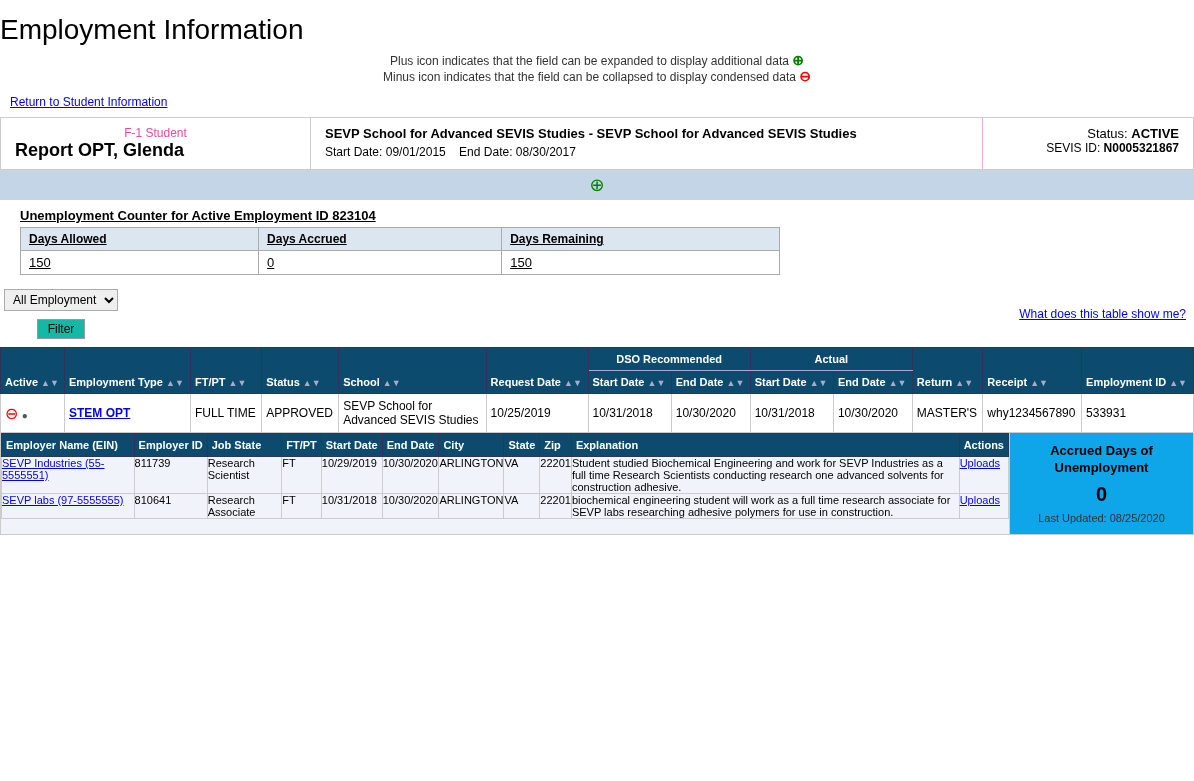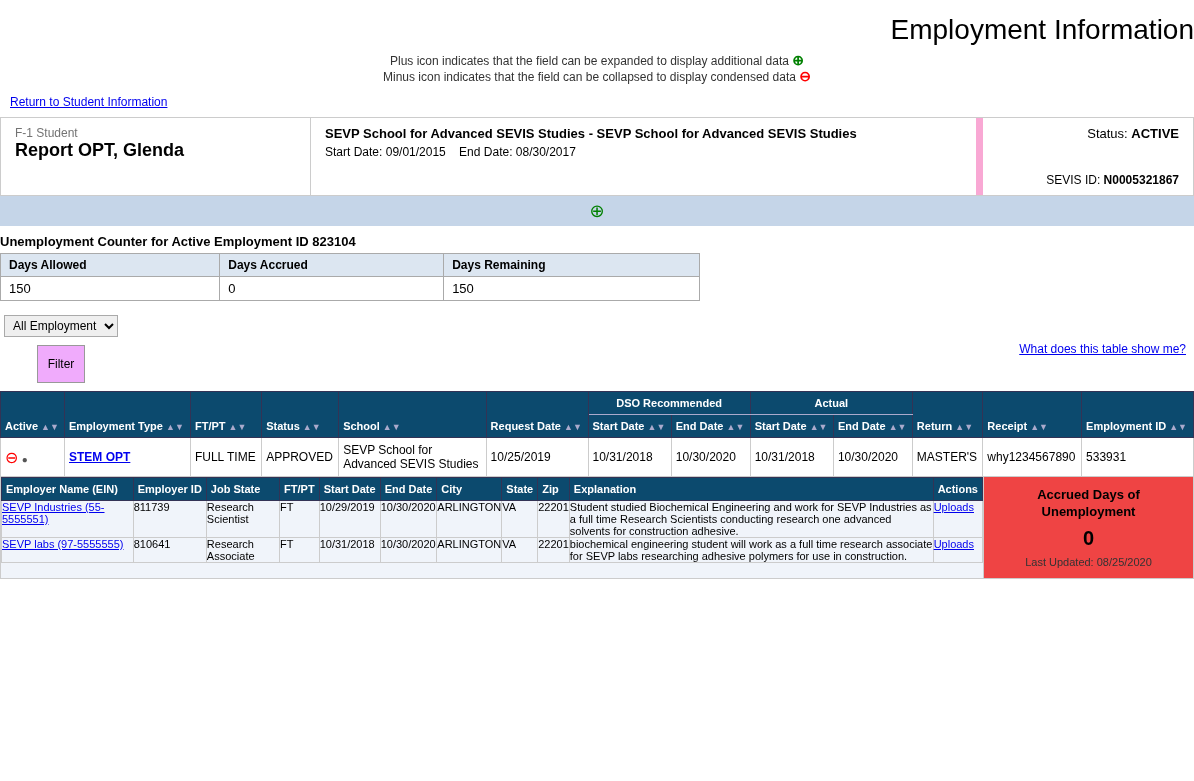--- a/index.html
+++ b/index.html
@@ -1,51 +1,51 @@
 <!DOCTYPE html>
 <html><head>
   <meta charset="utf-8">
   <style>
     * { box-sizing: border-box; margin: 0; padding: 0; }
     body { font-family: Arial, sans-serif; font-size: 13px; background: #fff; color: #000; width: 1194px; min-height: 781px; overflow-x: hidden; }
 
-    .page-title { text-align: right; font-size: 28px; font-weight: normal; padding: 14px 0 6px; color: #000; }
+    .page-title { text-align: left; font-size: 28px; font-weight: normal; padding: 14px 0 6px; color: #000; }
     .subtitle-block { text-align: center; font-size: 12px; color: #333; margin-bottom: 6px; }
     .subtitle-block .icon-plus { color: green; font-weight: bold; font-size: 14px; }
     .subtitle-block .icon-minus { color: red; font-weight: bold; font-size: 14px; }
 
     .return-link { padding: 4px 10px 8px; }
     .return-link a { color: #00e; font-size: 12px; text-decoration: underline; cursor: pointer; }
 
     .student-info-bar { display: flex; border: 1px solid #ccc; margin: 0 0 0 0; }
     .student-info-left { padding: 8px 14px; flex: 0 0 310px; border-right: 1px solid #ccc; }
-    .student-info-left .type { font-size: 12px; color: #737373; }
+    .student-info-left .type { font-size: 12px; color: #ec4899; text-align: center; }
     .student-info-left .name { font-size: 18px; font-weight: bold; }
-    .student-info-mid { padding: 8px 14px; flex: 1; border-right: 7px solid #f9a8d4; }
+    .student-info-mid { padding: 8px 14px; flex: 1; border-right: 1px solid #f9a8d4; }
     .student-info-mid .school-name { font-weight: bold; font-size: 13px; }
     .student-info-mid .dates { font-size: 12px; margin-top: 4px; }
     .student-info-right { padding: 8px 14px; flex: 0 0 210px; text-align: right; }
     .student-info-right .status-label { font-size: 13px; }
     .student-info-right .status-val { font-weight: bold; }
-    .student-info-right .sevis-label { font-size: 12px; margin-top: 32px; }
+    .student-info-right .sevis-label { font-size: 12px; }
     .student-info-right .sevis-val { font-weight: bold; }
 
     .expand-row { background: #c5d5e8; text-align: center; padding: 4px; }
     .expand-row .plus-btn { color: green; font-size: 18px; cursor: pointer; }
 
-    .unemployment-section { padding: 8px 0 6px; }
+    .unemployment-section { padding: 8px 20px 6px; text-decoration: underline; }
     .unemployment-title { font-size: 13px; font-weight: bold; margin-bottom: 4px; }
-    .unemployment-table { border-collapse: collapse; width: 700px; }
+    .unemployment-table { border-collapse: collapse; width: 760px; }
     .unemployment-table th { background: #dce6f1; border: 1px solid #aaa; padding: 4px 8px; font-size: 12px; text-align: left; }
     .unemployment-table td { border: 1px solid #aaa; padding: 4px 8px; font-size: 13px; }
 
     .filter-row { display: flex; align-items: center; justify-content: space-between; padding: 8px 4px; }
     .filter-row-left { display: flex; align-items: center; gap: 8px; flex-direction: column; }
     .filter-select { font-size: 12px; padding: 2px 4px; border: 1px solid #aaa; }
-    .filter-btn { font-size: 12px; padding: 11px 10px; border: 1px solid #999; background: #f0abfc; cursor: pointer; }
+    .filter-btn { font-size: 12px; padding: 2px 10px; border: 1px solid #999; background: #14b8a6; cursor: pointer; }
     .what-link { color: #00e; font-size: 12px; text-decoration: underline; cursor: pointer; padding-right: 4px; }
 
     .main-table { border-collapse: collapse; width: 100%; margin-top: 0; }
     .main-table thead tr th { background: #0c4a6e; color: #fff; padding: 5px 4px; font-size: 11px; border: 1px solid #335; text-align: left; vertical-align: bottom; white-space: nowrap; }
     .main-table thead .sort-arrow { font-size: 9px; color: #aac; }
     .main-table thead .dso-recommended { text-align: center; border-bottom: 1px solid #aac; }
     .main-table thead .actual { text-align: center; border-bottom: 1px solid #aac; }
 
     .main-table tbody tr.main-row td { background: #fff; border: 1px solid #ccc; padding: 5px 4px; vertical-align: middle; font-size: 12px; }
     .main-table tbody tr.detail-row td { background: #f0f4fa; border: 1px solid #ccc; padding: 0; }
@@ -55,21 +55,21 @@
     .bullet-icon { color: #555; font-size: 10px; }
 
     
     .detail-outer { display: flex; }
     .detail-table-wrap { flex: 1; }
     .detail-table { border-collapse: collapse; width: 100%; }
     .detail-table th { background: #dce6f1; border: 1px solid #ccc; padding: 4px 5px; font-size: 11px; font-weight: bold; white-space: nowrap; }
     .detail-table td { border: 1px solid #ccc; padding: 4px 5px; font-size: 11px; vertical-align: top; }
     .detail-table a { color: #00e; text-decoration: underline; cursor: pointer; }
 
-    .accrued-box { background: #ef4444; border-left: 1px solid #ccc; padding: 10px 14px; width: 210px; text-align: center; flex-shrink: 0; }
+    .accrued-box { background: #0ea5e9; border-left: 1px solid #ccc; padding: 10px 14px; width: 184px; text-align: center; flex-shrink: 0; }
     .accrued-title { font-weight: bold; font-size: 13px; line-height: 1.3; }
     .accrued-value { font-size: 20px; font-weight: bold; margin: 6px 0; }
     .accrued-updated { font-size: 11px; color: #333; }
 
     .th-group-header { text-align: center; padding: 2px 4px; font-size: 11px; }
 
     .col-active { width: 42px; }
     .col-emptype { width: 105px; }
     .col-ftpt { width: 70px; }
     .col-status { width: 75px; }

